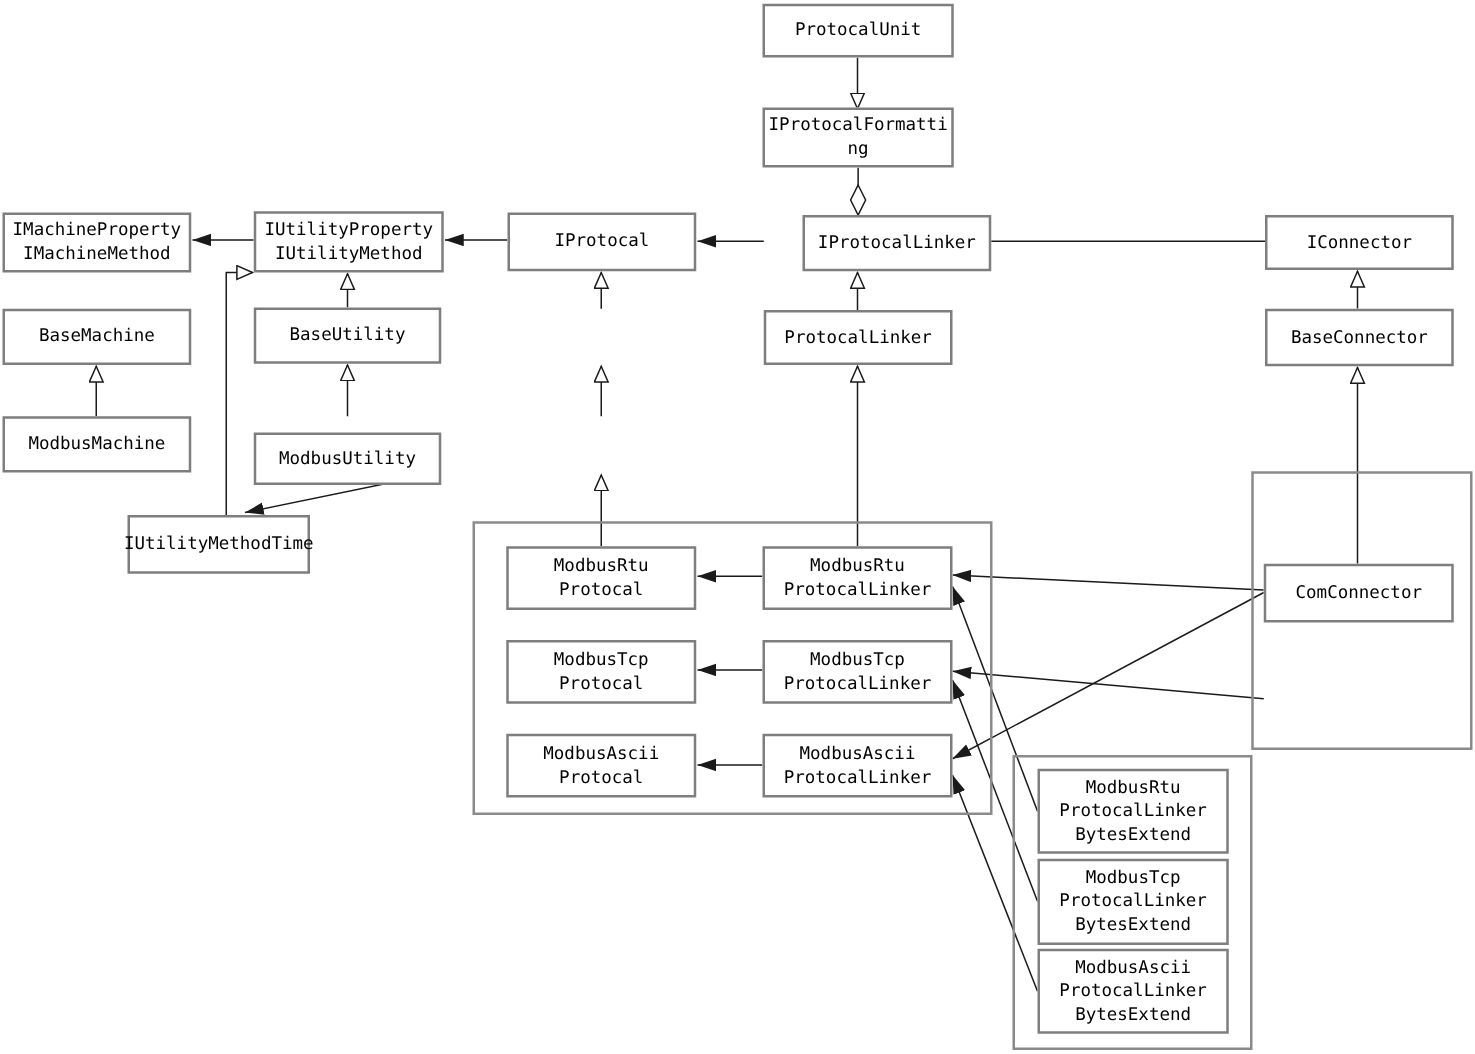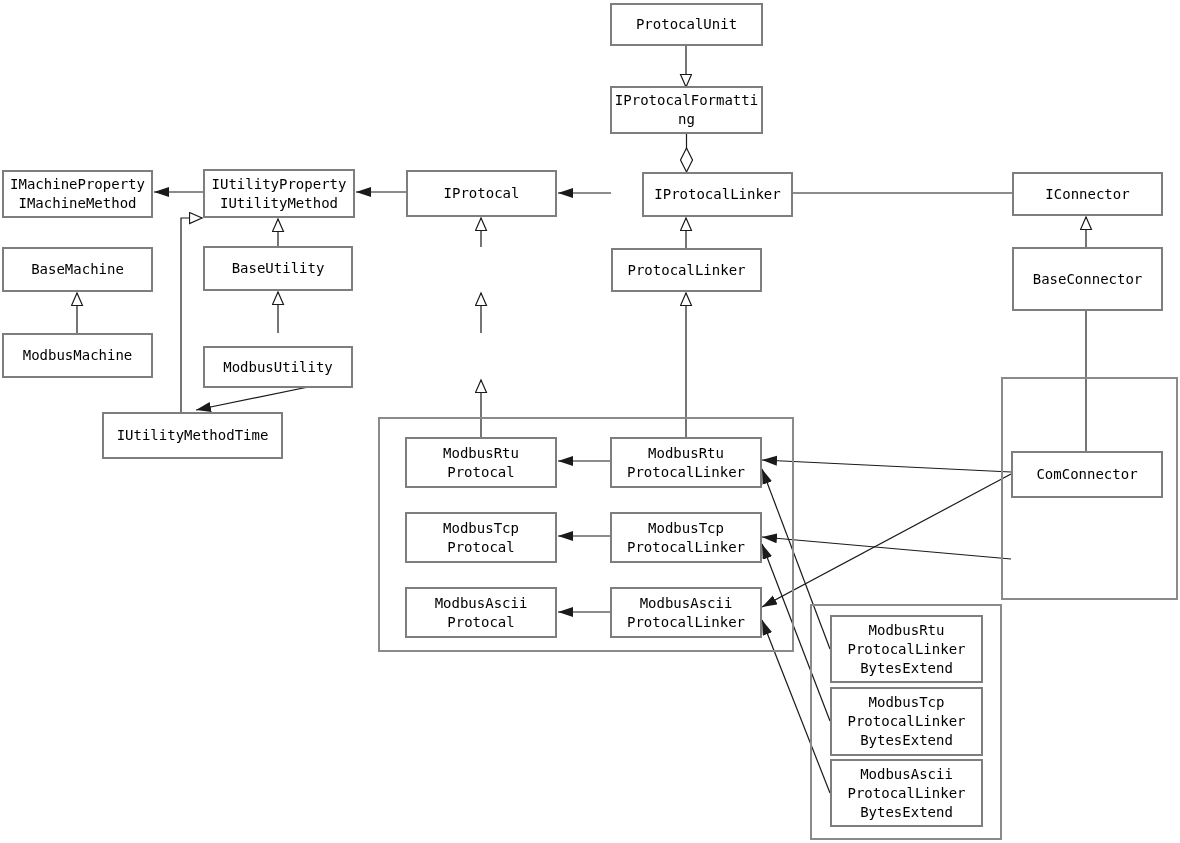--- a/index.html
+++ b/index.html
@@ -87,26 +87,26 @@
 IMachineMethod</div>
   <div class="node" style="left:203px;top:169px;width:152px;height:49px">IUtilityProperty
 IUtilityMethod</div>
   <div class="node" style="left:406px;top:170px;width:151px;height:47px">IProtocal</div>
   <div class="node" style="left:642px;top:172px;width:151px;height:45px">IProtocalLinker</div>
   <div class="node" style="left:1012px;top:172px;width:151px;height:44px">IConnector</div>
 
   <div class="node" style="left:203px;top:246px;width:150px;height:45px">BaseUtility</div>
   <div class="node" style="left:2px;top:247px;width:151px;height:45px">BaseMachine</div>
   <div class="node" style="left:611px;top:248px;width:151px;height:44px">ProtocalLinker</div>
-  <div class="node" style="left:1012px;top:247px;width:151px;height:64px">BaseConnector</div>
+  <div class="node" style="left:1012px;top:247px;width:151px;height:46px">BaseConnector</div>
 
   <div class="node" style="left:2px;top:333px;width:151px;height:45px">ModbusMachine</div>
   <div class="node" style="left:203px;top:346px;width:150px;height:42px">ModbusUtility</div>
 
-  <div class="node" style="left:102px;top:412px;width:181px;height:47px">IUtilityMethodTime</div>
+  <div class="node" style="left:102px;top:412px;width:146px;height:47px">IUtilityMethodTime</div>
 
   <div class="node" style="left:405px;top:437px;width:152px;height:51px">ModbusRtu
 Protocal</div>
   <div class="node" style="left:610px;top:437px;width:152px;height:51px">ModbusRtu
 ProtocalLinker</div>
   <div class="node" style="left:405px;top:512px;width:152px;height:51px">ModbusTcp
 Protocal</div>
   <div class="node" style="left:610px;top:512px;width:152px;height:51px">ModbusTcp
 ProtocalLinker</div>
   <div class="node" style="left:405px;top:587px;width:152px;height:51px">ModbusAscii

